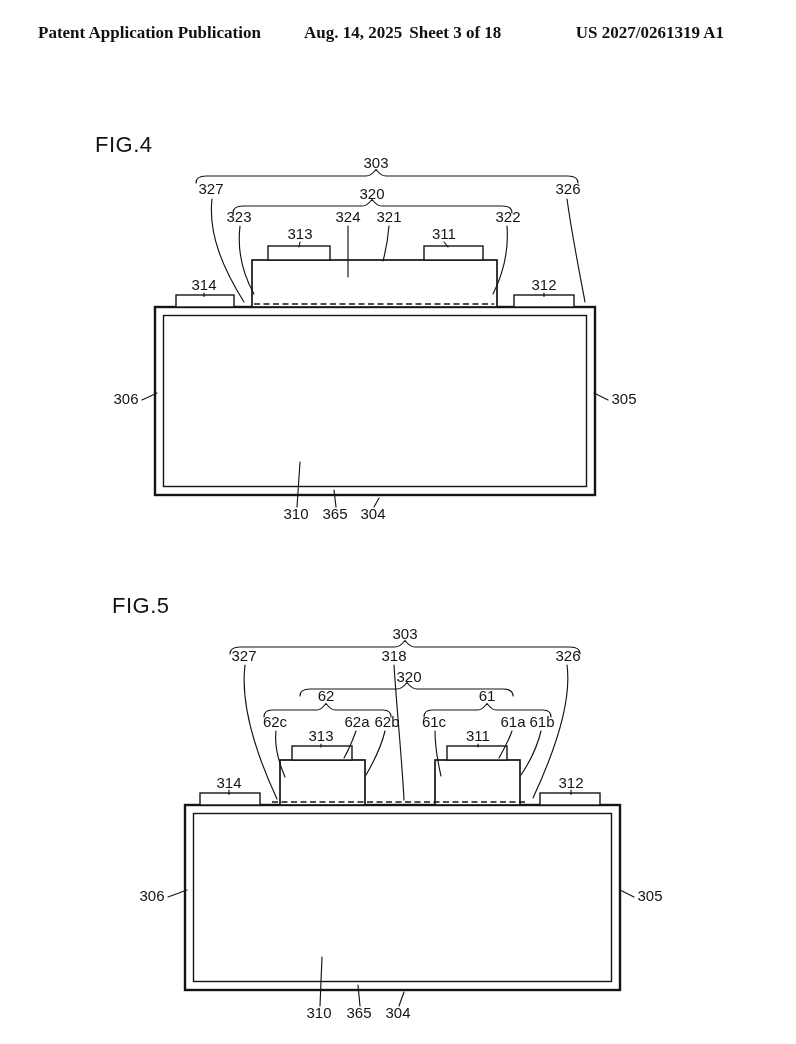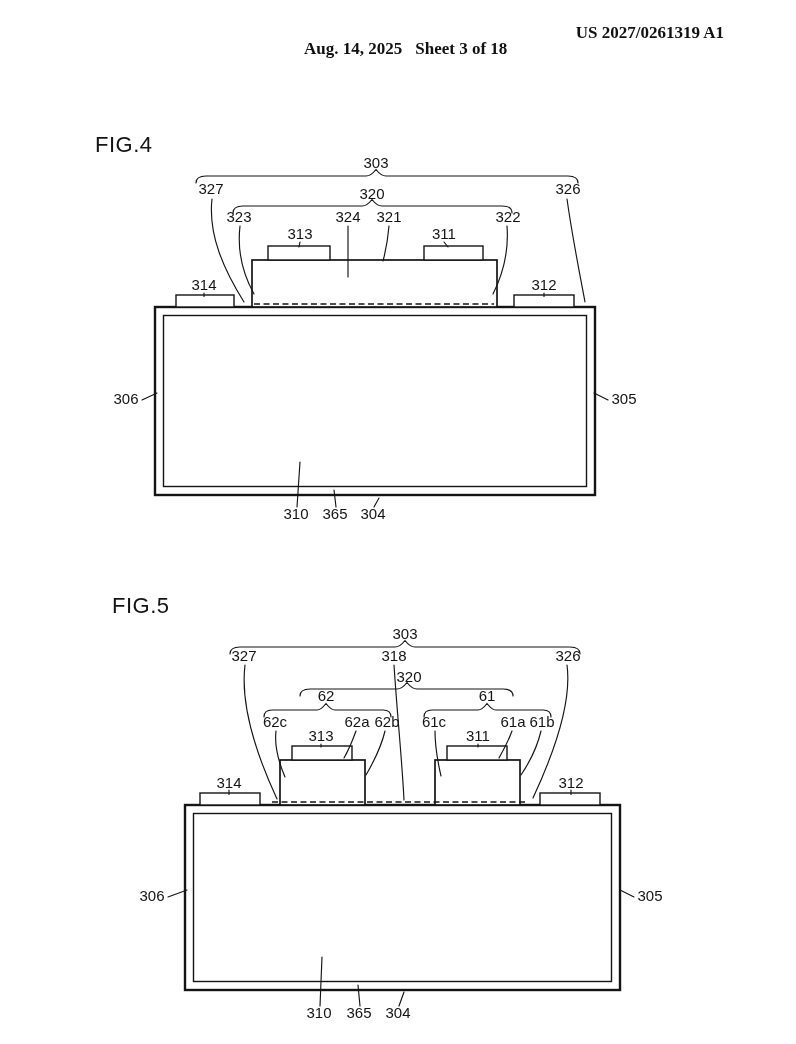--- a/index.html
+++ b/index.html
@@ -2,38 +2,39 @@
 <html><head>
 <meta charset="utf-8">
 <style>
   html,body{margin:0;padding:0}
   body{background:#ffffff}
   .page{position:relative;width:796px;height:1044px;background:#ffffff;overflow:hidden;
         font-family:"Liberation Sans",sans-serif;color:#141414}
   .header{position:absolute;top:23px;left:0;right:0;height:22px;
           font-family:"Liberation Serif",serif;font-weight:700;font-size:17px;color:#111}
   .h-left{position:absolute;left:38px;top:0;white-space:nowrap}
-  .h-center{position:absolute;left:304px;top:16px;white-space:nowrap;display:flex;gap:13px}
+  .h-center{position:absolute;left:304px;top:0;white-space:nowrap;display:flex;gap:7px}
   .h-right{position:absolute;right:72px;top:0;white-space:nowrap}
   .drawing{position:absolute;left:0;top:0}
   text{font-family:"Liberation Sans",sans-serif;font-size:15px;fill:#141414}
   .figtitle{font-size:22px;letter-spacing:.5px}
   .ln{fill:none;stroke:#141414;stroke-width:1.15;stroke-linecap:round}
   .dash{fill:none;stroke:#141414;stroke-width:1.3;stroke-dasharray:6 3.5}
   .part{fill:#ffffff;stroke:#141414}
   .sw24{stroke-width:2.4}
   .sw17{stroke-width:1.7}
   .sw14{stroke-width:1.4}
 </style>
 </head>
 <body>
 
 <div class="page">
 
   <div class="header">
+    <span class="h-left">Patent Application Publication</span>
     <span class="h-center">
       <span>Aug. 14, 2025</span>
       <span>Sheet 3 of 18</span>
     </span>
     <span class="h-right">US 2027/0261319 A1</span>
   </div>
 
   <svg class="drawing" width="796" height="1044" viewBox="0 0 796 1044">
 
     <g>

